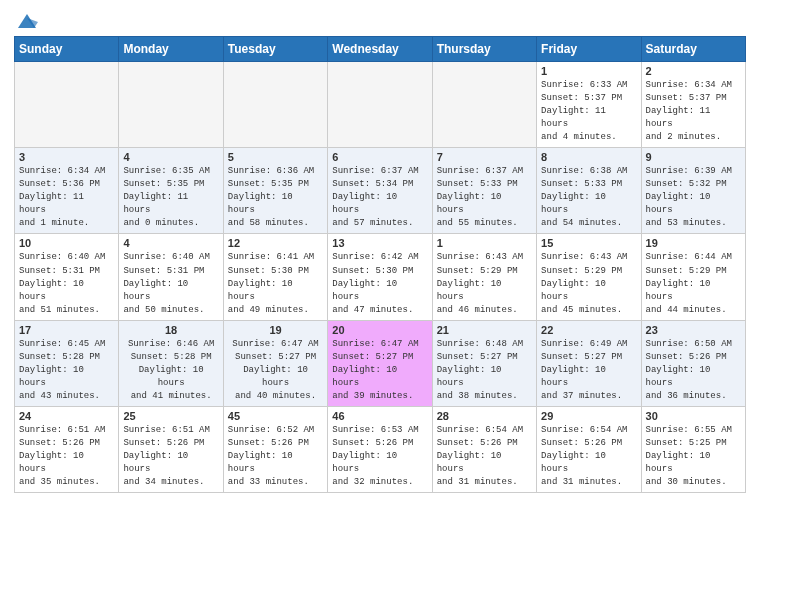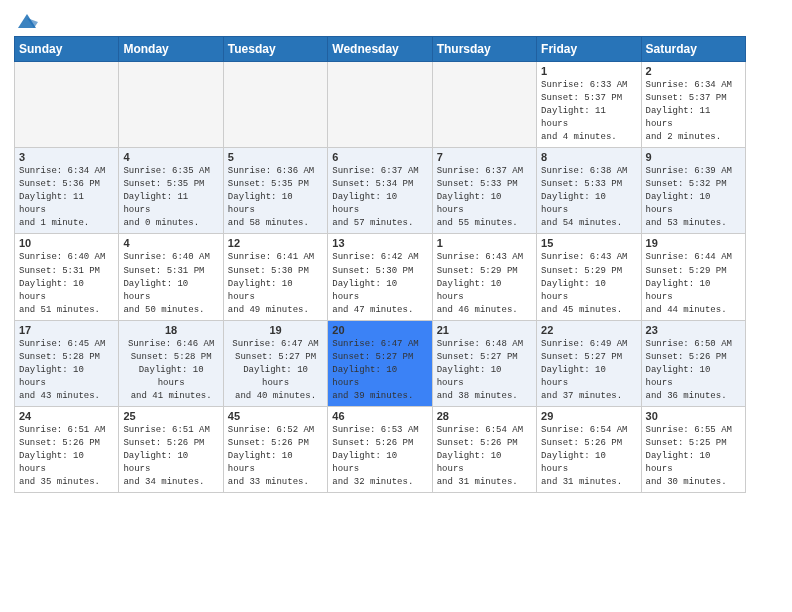--- a/index.html
+++ b/index.html
@@ -215,21 +215,21 @@
             <div class="day-info">Sunrise: 6:45 AM<br>Sunset: 5:28 PM<br>Daylight: 10 hours<br>and 43 minutes.</div>
           </td>
           <td style="background: rgb(237, 242, 249); text-align: center;">
             <span class="day-num">18</span>
             <div class="day-info">Sunrise: 6:46 AM<br>Sunset: 5:28 PM<br>Daylight: 10 hours<br>and 41 minutes.</div>
           </td>
           <td style="background: rgb(237, 242, 249); text-align: center;">
             <span class="day-num">19</span>
             <div class="day-info">Sunrise: 6:47 AM<br>Sunset: 5:27 PM<br>Daylight: 10 hours<br>and 40 minutes.</div>
           </td>
-          <td style="background: #3b82f6;">
+          <td style="background: #f0abfc;">
             <span class="day-num">20</span>
             <div class="day-info">Sunrise: 6:47 AM<br>Sunset: 5:27 PM<br>Daylight: 10 hours<br>and 39 minutes.</div>
           </td>
           <td style="background: rgb(237, 242, 249);">
             <span class="day-num">21</span>
             <div class="day-info">Sunrise: 6:48 AM<br>Sunset: 5:27 PM<br>Daylight: 10 hours<br>and 38 minutes.</div>
           </td>
           <td style="background: rgb(237, 242, 249);">
             <span class="day-num">22</span>
             <div class="day-info">Sunrise: 6:49 AM<br>Sunset: 5:27 PM<br>Daylight: 10 hours<br>and 37 minutes.</div>

